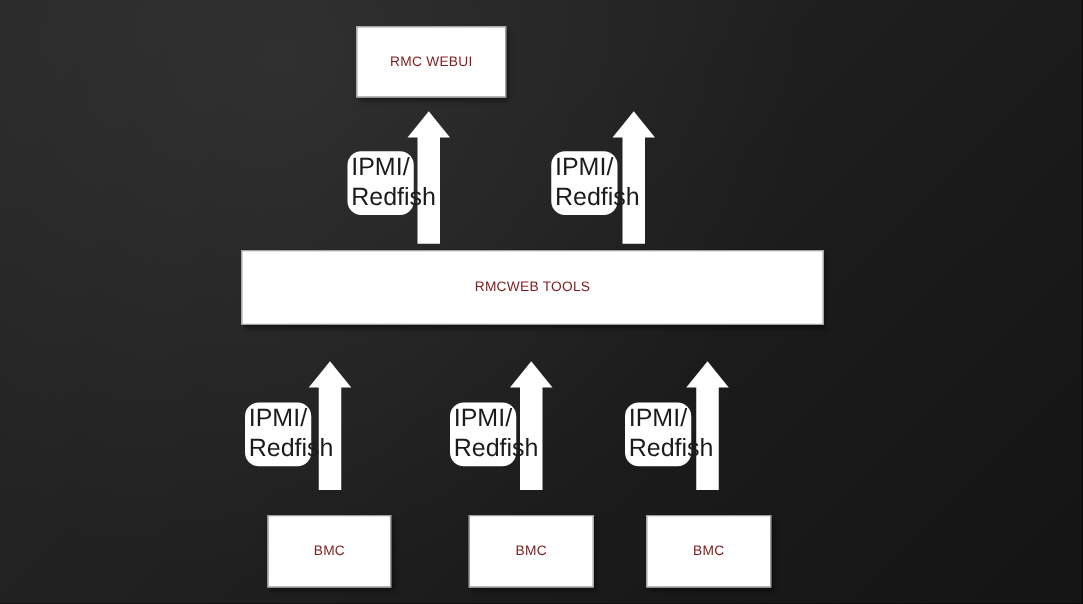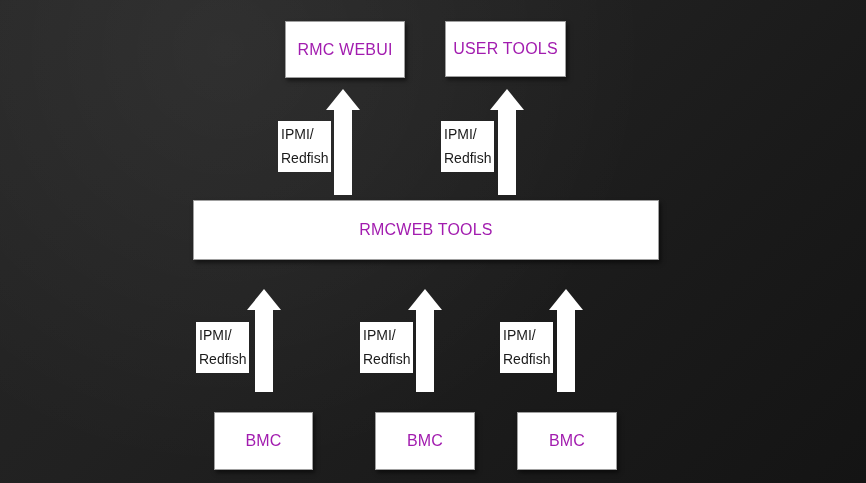--- a/index.html
+++ b/index.html
@@ -19,22 +19,22 @@
   }
   
   .node {
     position: absolute;
     background: #ffffff;
     border: 1px solid #9f9f9f;
     box-sizing: border-box;
     display: flex;
     align-items: center;
     justify-content: center;
-    color: #a21caf;
-    font-size: 16px;
+    color: #7f1d1d;
+    font-size: 11px;
     letter-spacing: 0.2px;
     box-shadow: 2px 3px 4px rgba(0,0,0,0.5);
   }
   .node-rmc-webui    { left: 285px; top: 21px;  width: 120px; height: 57px; }
   .node-user-tools   { left: 445px; top: 21px;  width: 121px; height: 56px; }
   .node-rmcweb-server{ left: 193px; top: 200px; width: 466px; height: 60px; }
   .node-bmc-1        { left: 214px; top: 412px; width: 99px;  height: 58px; }
   .node-bmc-2        { left: 375px; top: 412px; width: 100px; height: 58px; }
   .node-bmc-3        { left: 517px; top: 412px; width: 100px; height: 58px; }
 
@@ -66,43 +66,41 @@
   .arrow-lower-2 { left: 408px; top: 289px; height: 103px; }
   .arrow-lower-3 { left: 549px; top: 289px; height: 103px; }
 
   
   .proto-label {
     position: absolute;
     width: 53px;
     height: 51px;
     background: #ffffff;
     color: #1b1b1b;
-    font-size: 14px;
+    font-size: 20px;
     line-height: 24px;
     padding: 1px 0 0 3px;
     box-sizing: border-box;
     z-index: 2;
+    border-radius: 11px;
   }
   .proto-label span { display: block; white-space: nowrap; }
   .label-upper-1 { left: 278px; top: 121px; }
   .label-upper-2 { left: 441px; top: 121px; }
   .label-lower-1 { left: 196px; top: 322px; }
   .label-lower-2 { left: 360px; top: 322px; }
   .label-lower-3 { left: 500px; top: 322px; }
 </style>
 </head>
 <body>
 
 <div id="slide">
 
   <div class="node node-rmc-webui">
     <span>RMC WEBUI</span>
-  </div>
-  <div class="node node-user-tools">
-    <span>USER TOOLS</span>
   </div>
 
   <div class="arrow arrow-upper-1">
     <div class="head"></div>
     <div class="shaft"></div>
   </div>
   <div class="arrow arrow-upper-2">
     <div class="head"></div>
     <div class="shaft"></div>
   </div>

